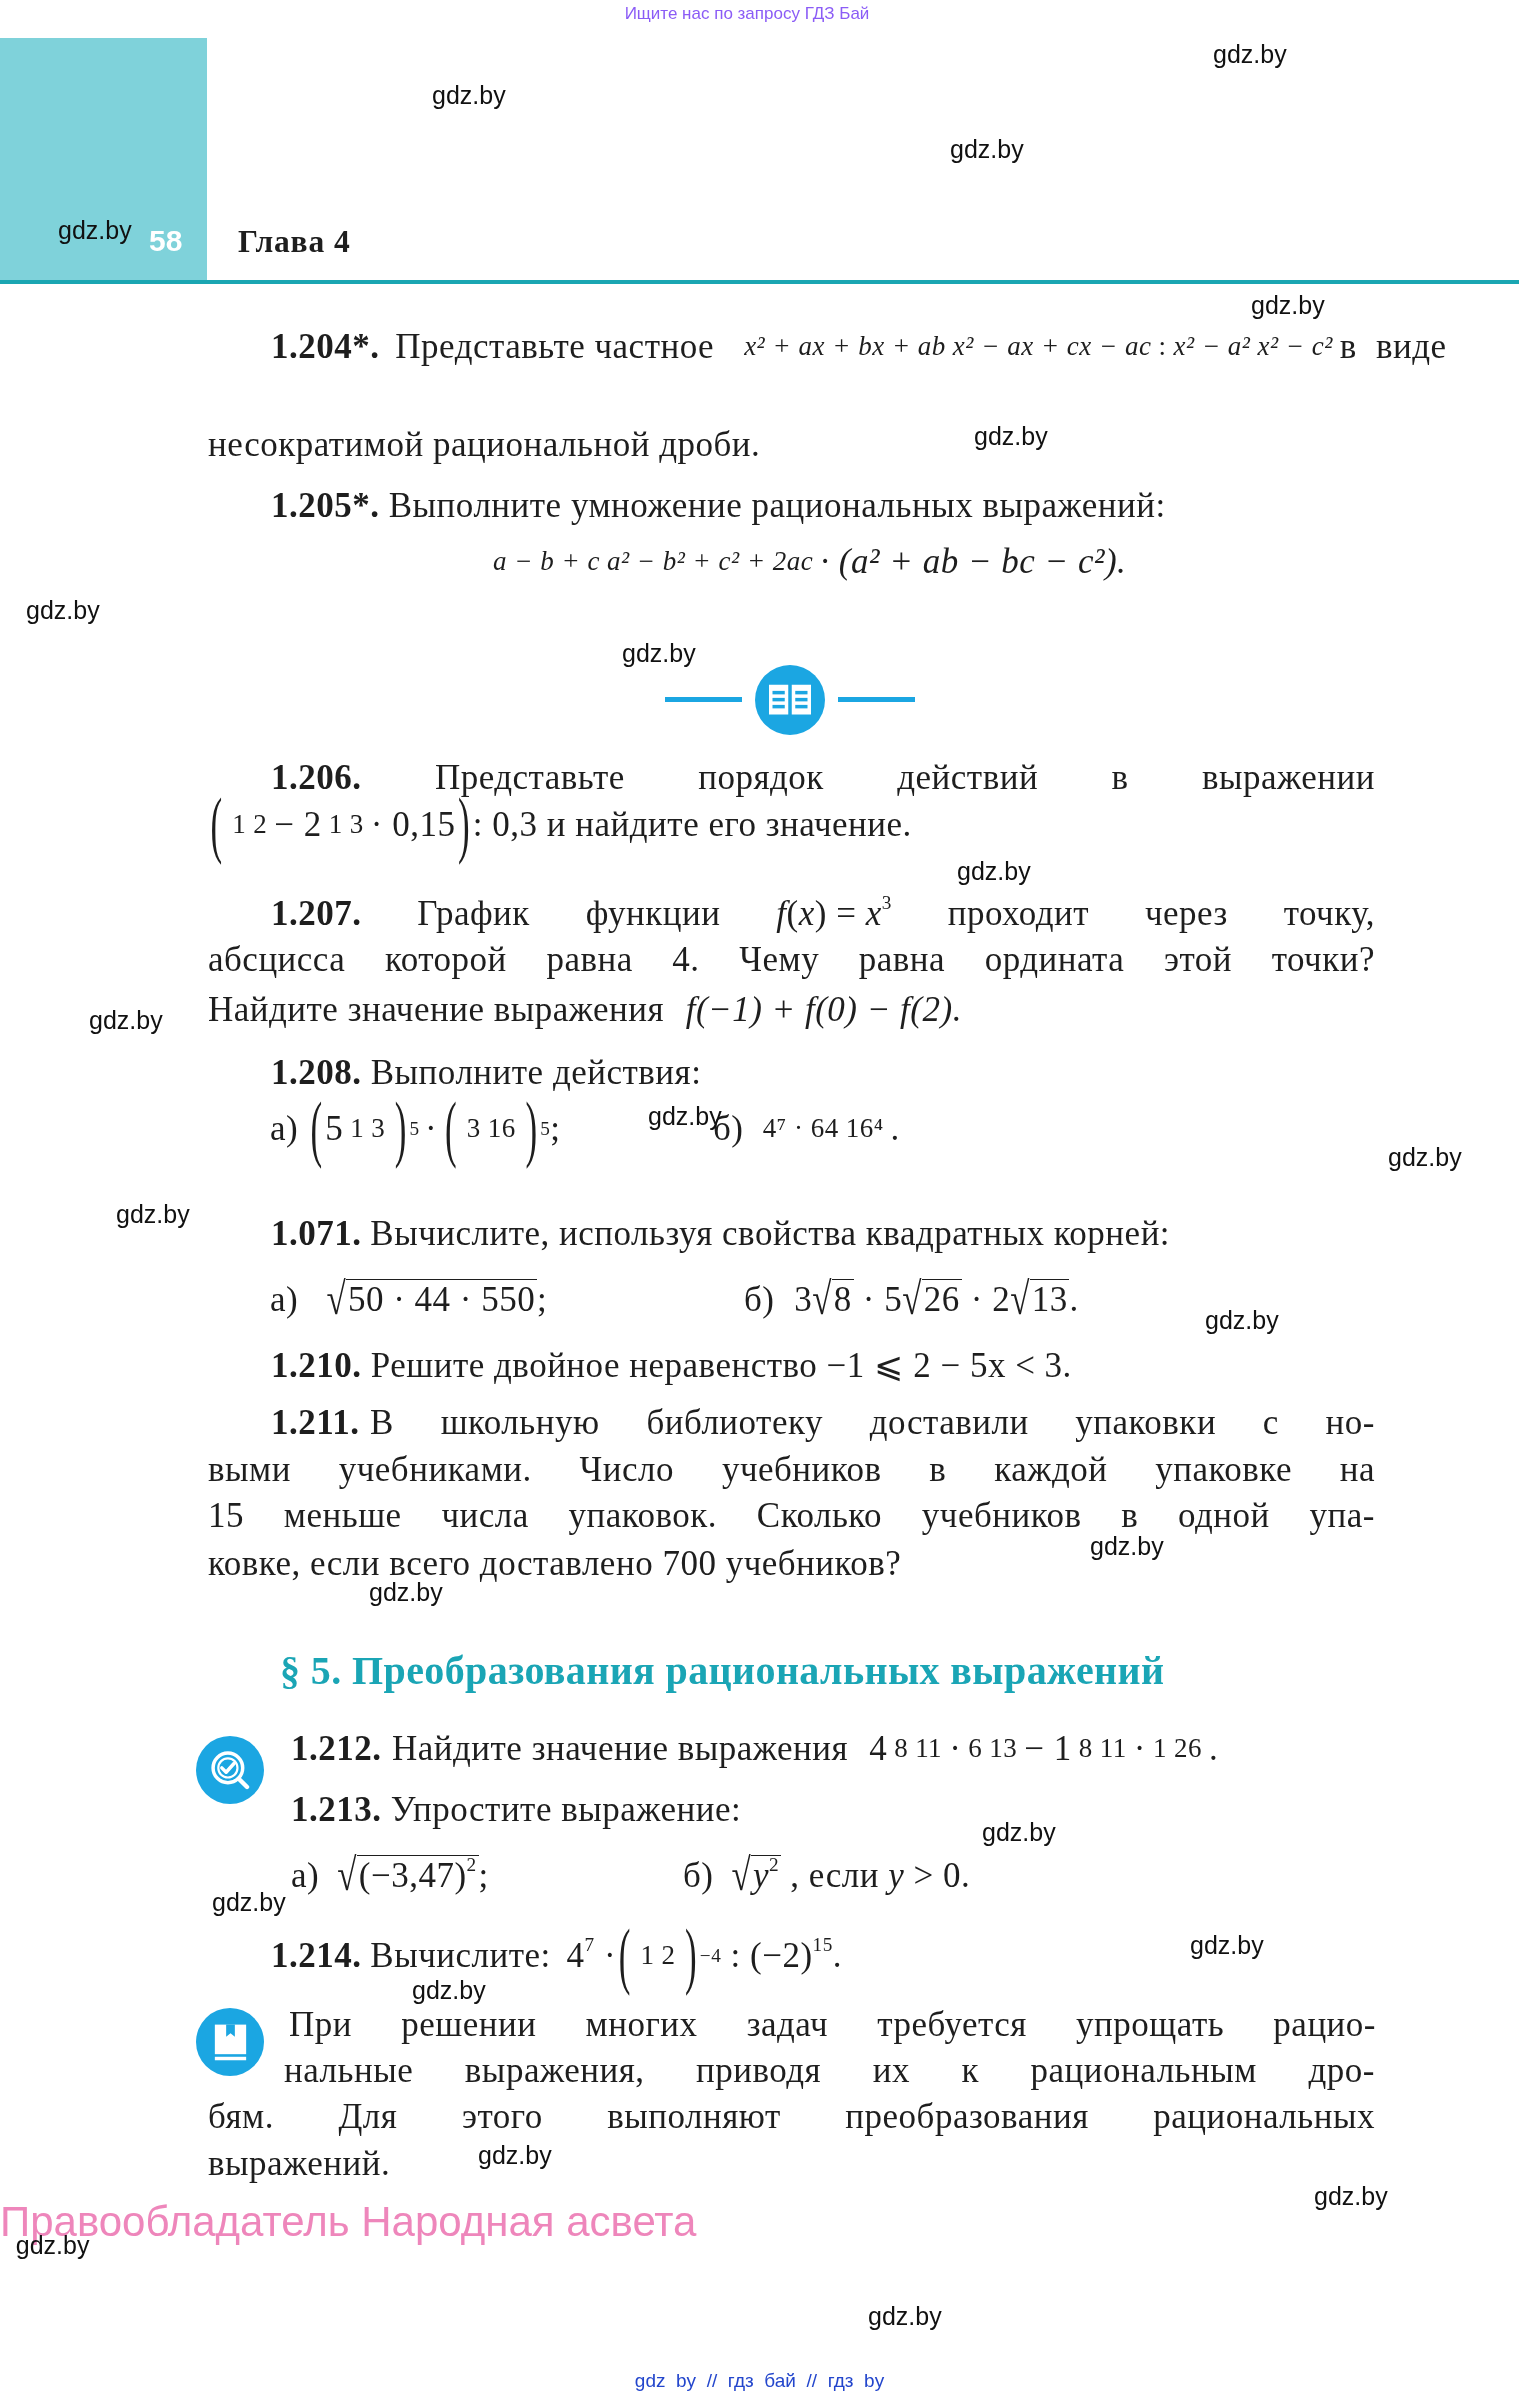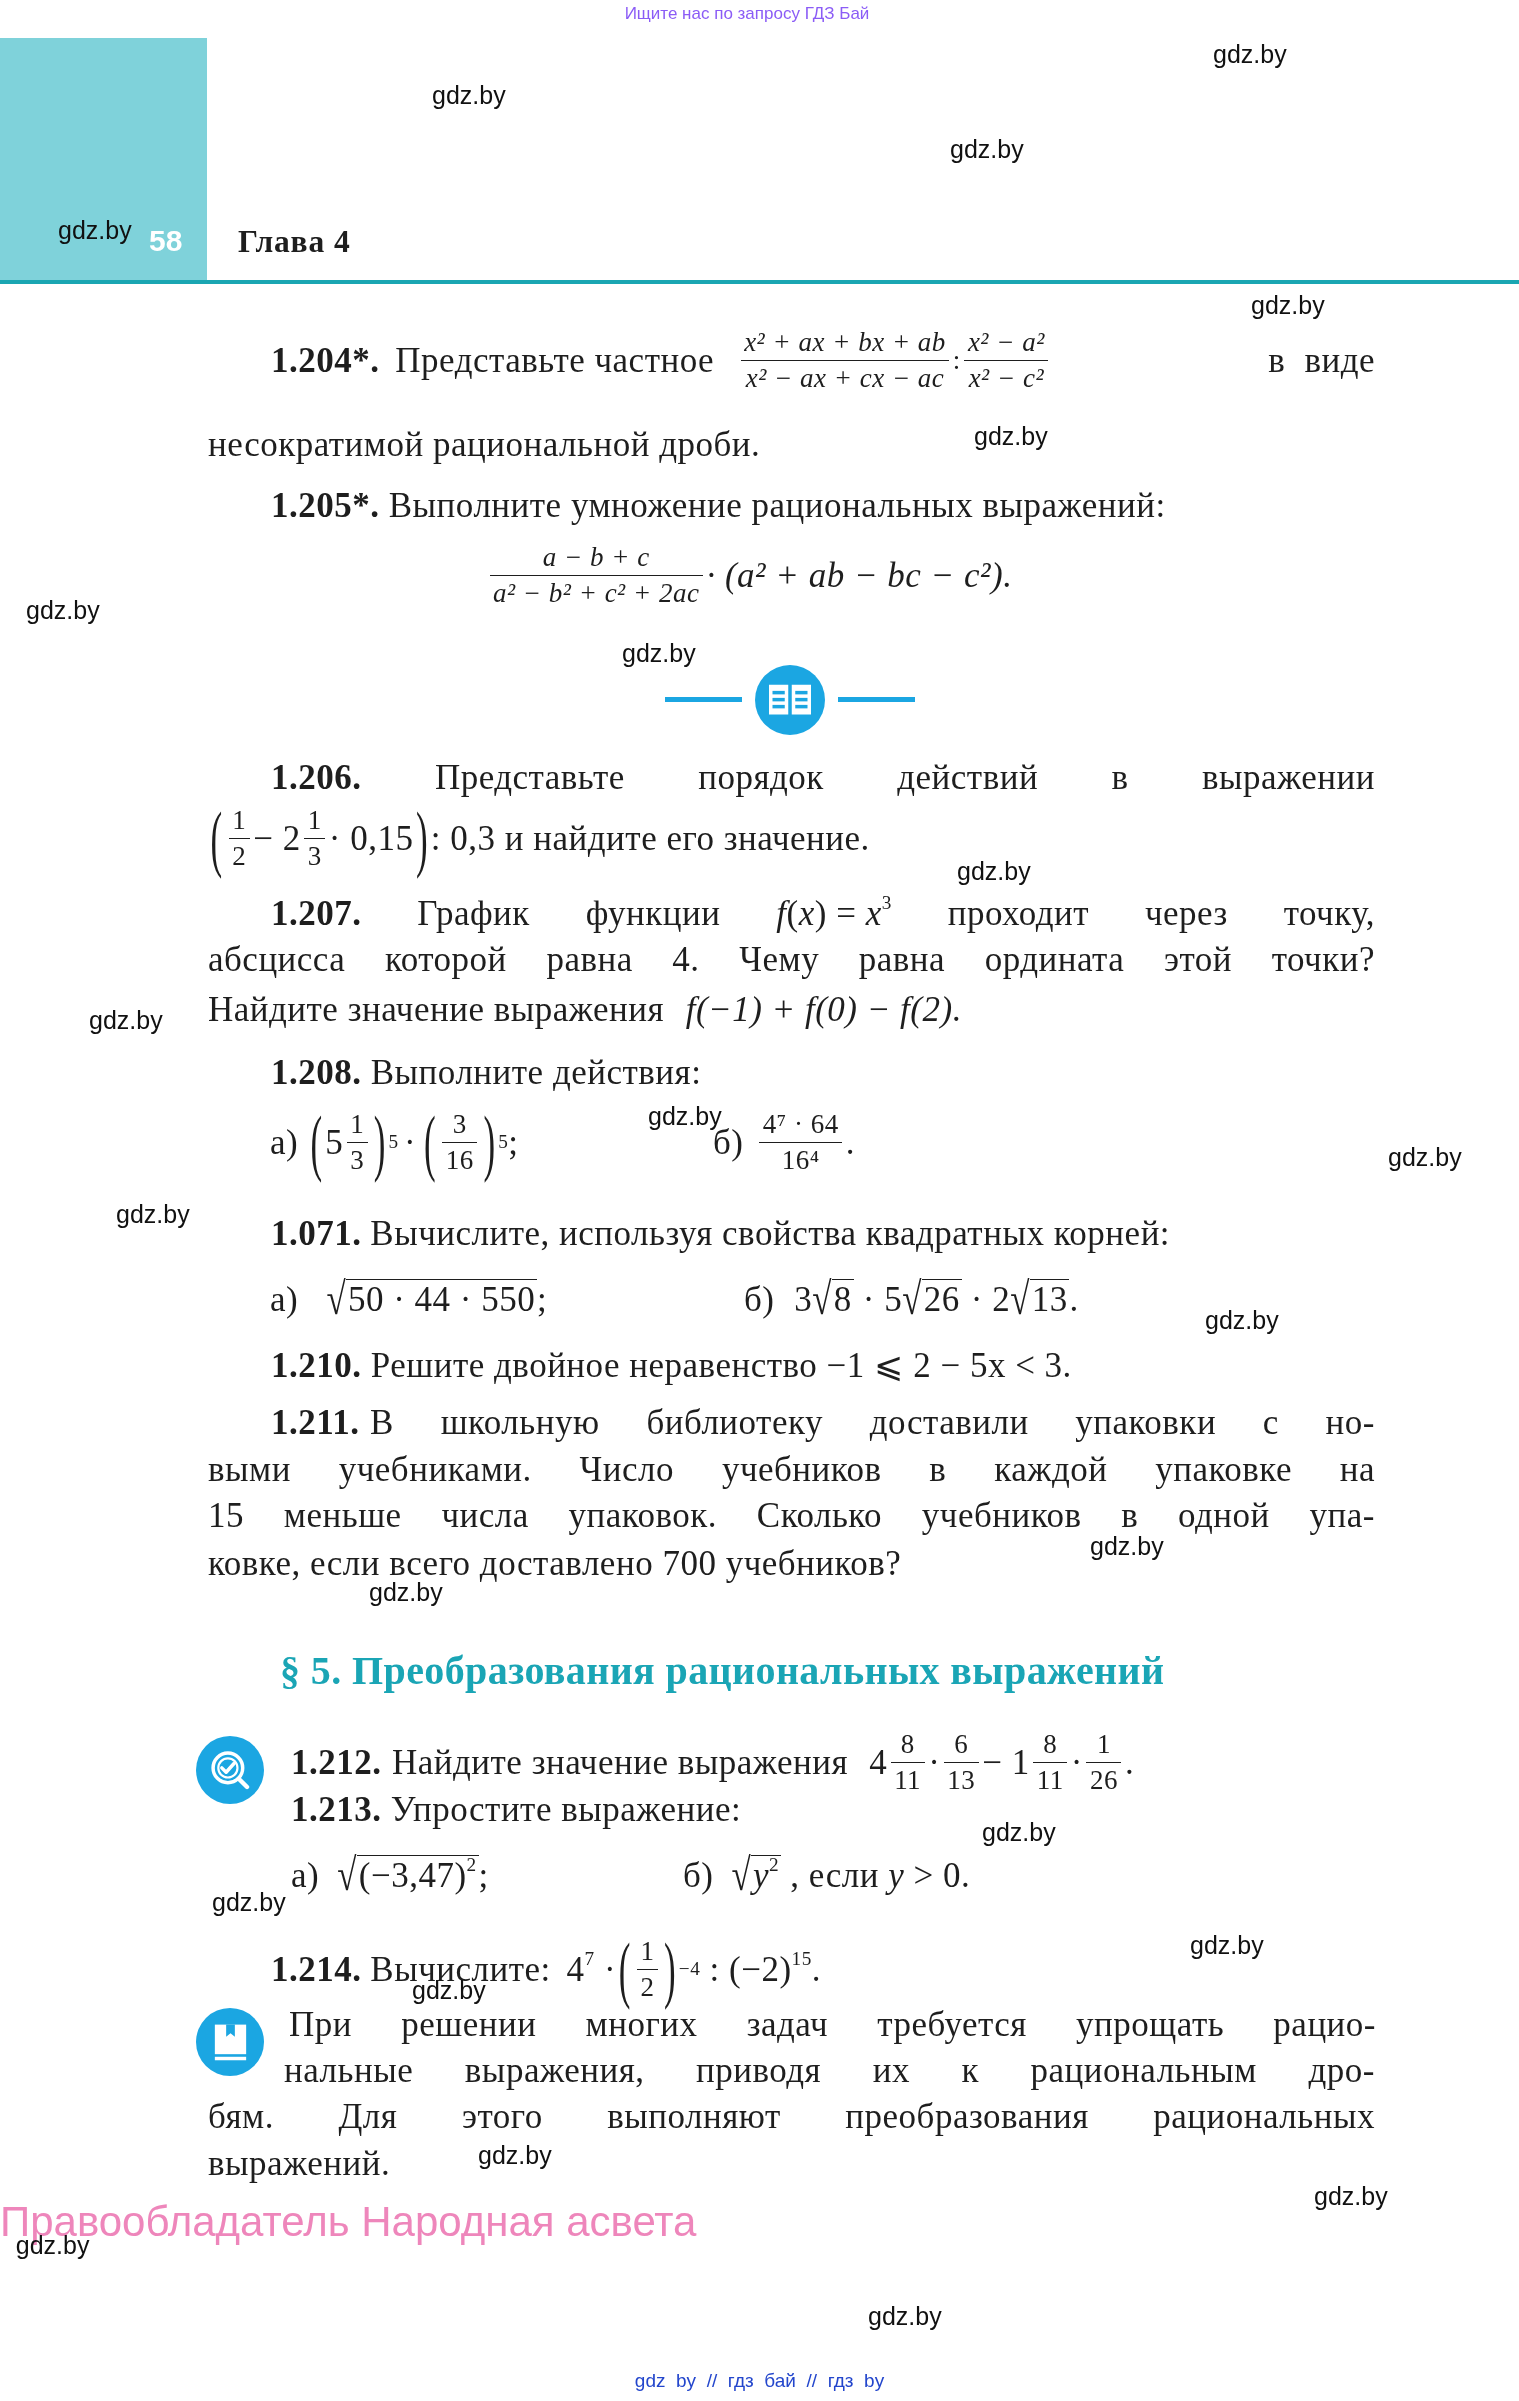--- a/index.html
+++ b/index.html
@@ -13,21 +13,21 @@
   .teal-block { left:0; top:38px; width:207px; height:242px; background:#7fd2da; }
   .rule { left:0; top:280px; width:1519px; height:4.4px; background:#1aa6b2; }
   .pagenum { left:149px; top:224px; font-family:"Liberation Sans", sans-serif; font-weight:bold; font-size:30px; color:#ffffff; }
   .chapter { left:238px; top:224px; font-weight:bold; font-size:31.5px; color:#1e1e1e; letter-spacing:0.9px; }
   .wm { font-family:"Liberation Sans", sans-serif; font-size:25px; color:#111; line-height:1; }
   .line { font-size:35px; line-height:1; letter-spacing:0.5px; }
   .num { font-weight:bold; }
   .just { display:flex; justify-content:space-between; }
   .m { font-family:"Liberation Serif", serif; font-style:italic; }
   .up { font-style:normal; }
-  .frac { display:inline-flex; flex-direction:column; align-items:center; vertical-align:middle; margin:0 3.5px; line-height:1; }
+  .frac { display:inline-flex; flex-direction:row; align-items:center; vertical-align:middle; margin:0 3.5px; line-height:1; }
   .frac .n, .frac .d { padding:0 3.5px; }
   .frac .bar { height:1.8px; background:#1e1e1e; align-self:stretch; margin:3.5px 0; }
   .small { font-size:27px; }
   sup { font-size:0.55em; vertical-align:0.85em; line-height:0; }
   .paren { display:inline-block; font-style:normal; transform:scaleY(2.1); transform-origin:center; font-weight:normal; vertical-align:middle; margin:0 2.6px; }
   .sqrt { display:inline-block; position:relative; }
   .sqrt .rad { display:inline-block; font-style:normal; transform:scaleY(1.3); }
   .sqrt .body { border-top:1.8px solid #1e1e1e; padding:1.8px 1.8px 0 1.8px; display:inline-block; }
   .section { left:280px; top:1647px; font-weight:bold; font-size:40px; color:#1aa5b5; letter-spacing:0.4px; }
   .icon-circle { border-radius:50%; background:#1ba6e2; display:flex; align-items:center; justify-content:center; }

